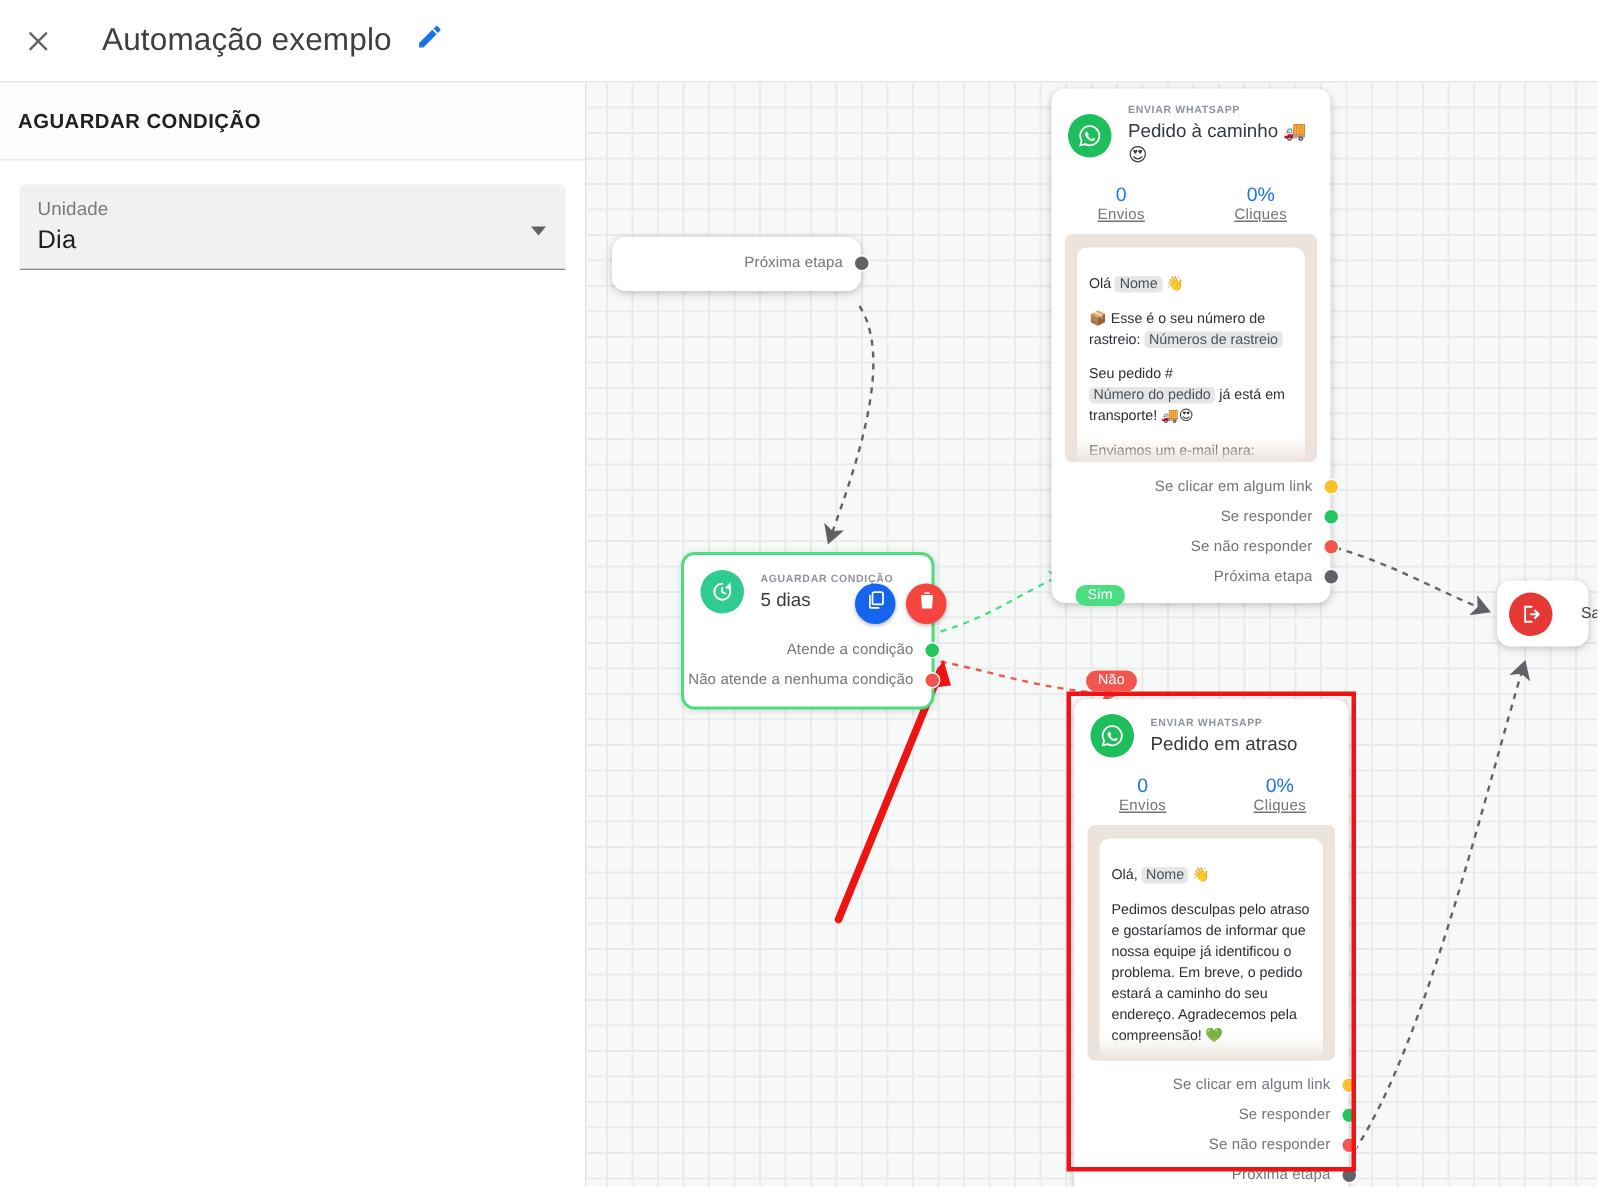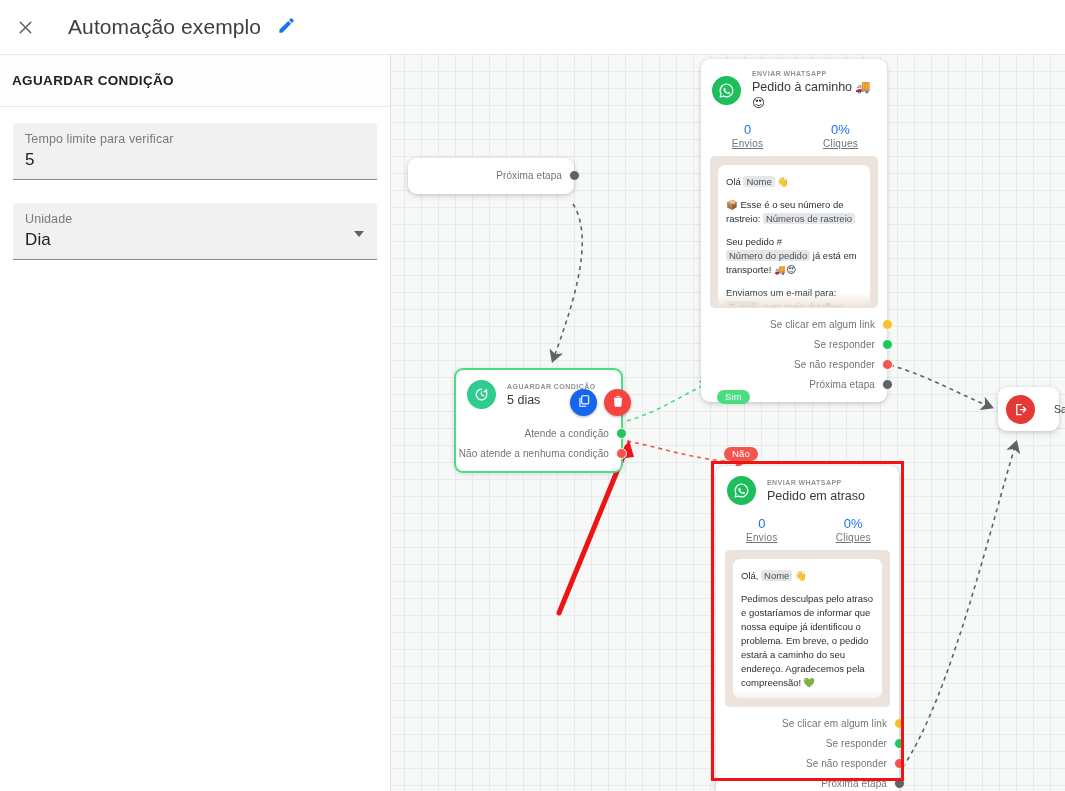--- a/index.html
+++ b/index.html
@@ -106,21 +106,21 @@
   .stats { display: flex; padding: 2px 0 7px 0; }
   .stat { flex: 1; text-align: center; }
   .stat-num { font-size: 13px; color: #1a73e8; line-height: 17px; }
   .stat-lbl { font-size: 10px; color: #70757a; letter-spacing: .25px; text-decoration: underline; }
 
   .chat-wrap {
     margin: 0 9px; border-radius: 5px; padding: 9px 8px;
     background: #ece4dc; overflow: hidden;
   }
   .bubble {
-    background: #fff; border-radius: 7px; padding: 10px 8px 8px 8px;
+    background: #fff; border-radius: 7px; padding: 18px 8px 8px 8px;
     font-size: 9.5px; line-height: 14px; color: #2a2f34;
   }
   .bubble + .bubble { margin-top: 7px; }
   .bubble p { margin: 0 0 9px 0; }
   .bubble p:last-child { margin-bottom: 0; }
   .chip {
     background: #e4e6e8; border-radius: 3px; padding: 0 3px;
     color: #4b5257; white-space: nowrap;
   }
 
@@ -205,24 +205,20 @@
       </span>
     </div>
   </div>
 
   <div class="sidepanel">
     <div class="panel-header">
       <span class="panel-header-title">AGUARDAR CONDIÇÃO</span>
     </div>
     <div class="panel-body">
 
-      <div class="field">
-        <span class="field-label">Tempo limite para verificar</span>
-        <span class="field-value">5</span>
-      </div>
 
       <div class="field select">
         <span class="field-label">Unidade</span>
         <span class="field-value">Dia</span>
         <span class="caret"></span>
       </div>
 
     </div>
   </div>
 

